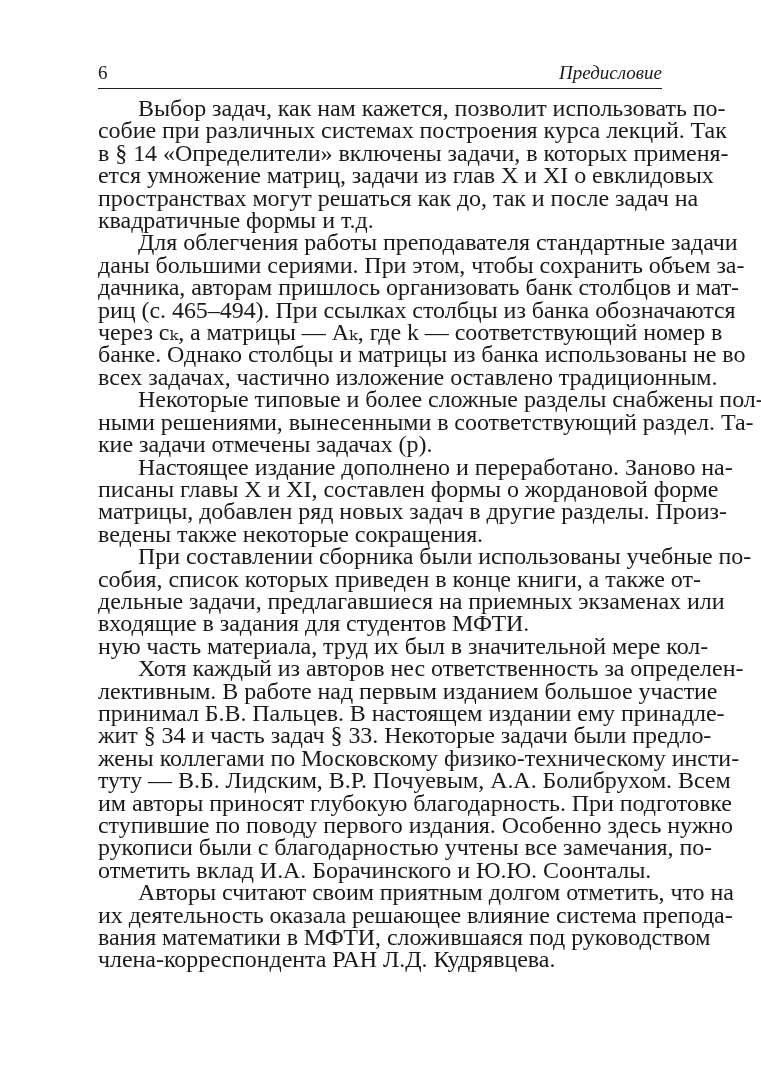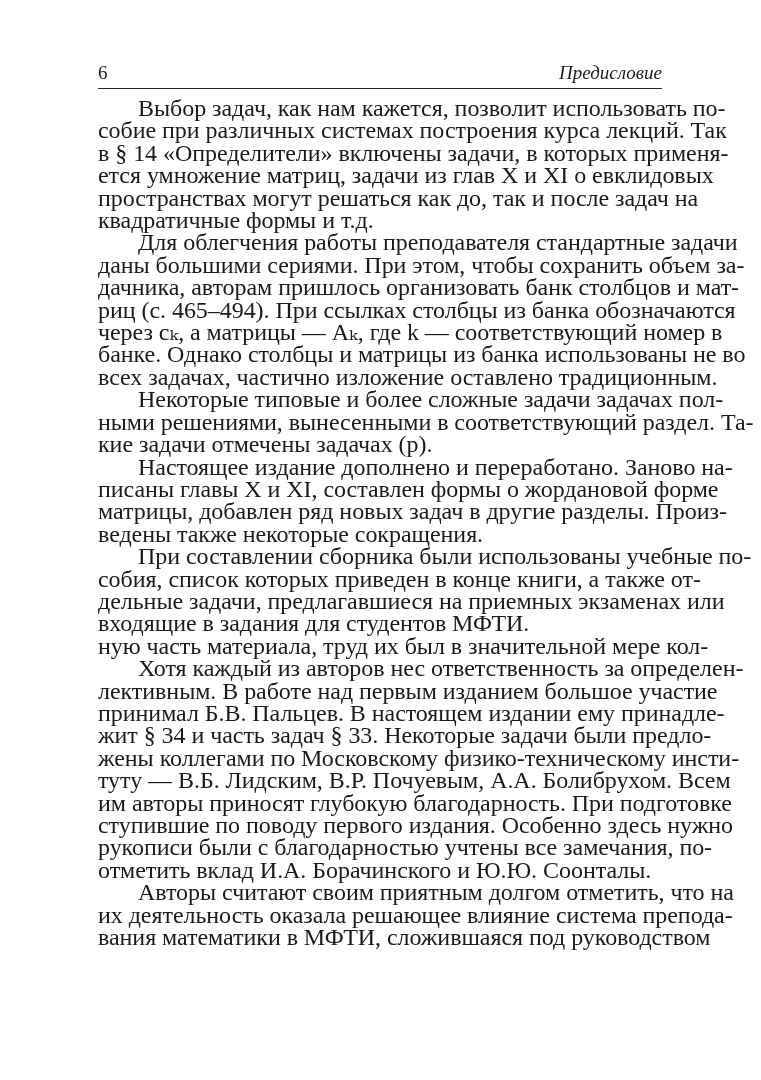--- a/index.html
+++ b/index.html
@@ -47,21 +47,21 @@
       <div>
         <span class="line indent">Для облегчения работы преподавателя стандартные задачи</span>
         <span class="line">даны большими сериями. При этом, чтобы сохранить объем за-</span>
         <span class="line">дачника, авторам пришлось организовать банк столбцов и мат-</span>
         <span class="line">риц (с. 465–494). При ссылках столбцы из банка обозначаются</span>
         <span class="line">через cₖ, а матрицы — Aₖ, где k — соответствующий номер в</span>
         <span class="line">банке. Однако столбцы и матрицы из банка использованы не во</span>
         <span class="line last">всех задачах, частично изложение оставлено традиционным.</span>
       </div>
       <div>
-        <span class="line indent">Некоторые типовые и более сложные задачи задачах пол-</span>
+        <span class="line indent">Некоторые типовые и более сложные разделы снабжены пол-</span>
         <span class="line">ными решениями, вынесенными в соответствующий раздел. Та-</span>
         <span class="line last">кие задачи отмечены задачах (р).</span>
       </div>
       <div>
         <span class="line indent">Настоящее издание дополнено и переработано. Заново на-</span>
         <span class="line">писаны главы X и XI, составлен формы о жордановой форме</span>
         <span class="line">матрицы, добавлен ряд новых задач в другие разделы. Произ-</span>
         <span class="line last">ведены также некоторые сокращения.</span>
       </div>
       <div>
@@ -80,15 +80,16 @@
         <span class="line">туту — В.Б. Лидским, В.Р. Почуевым, А.А. Болибрухом. Всем</span>
         <span class="line">им авторы приносят глубокую благодарность. При подготовке</span>
         <span class="line">ступившие по поводу первого издания. Особенно здесь нужно</span>
         <span class="line">рукописи были с благодарностью учтены все замечания, по-</span>
         <span class="line last">отметить вклад И.А. Борачинского и Ю.Ю. Сoонталы.</span>
       </div>
       <div>
         <span class="line indent">Авторы считают своим приятным долгом отметить, что на</span>
         <span class="line">их деятельность оказала решающее влияние система препода-</span>
         <span class="line">вания математики в МФТИ, сложившаяся под руководством</span>
+        <span class="line last">члена-корреспондента РАН Л.Д. Кудрявцева.</span>
       </div>
     </div>
 </div>
 
 </body></html>

